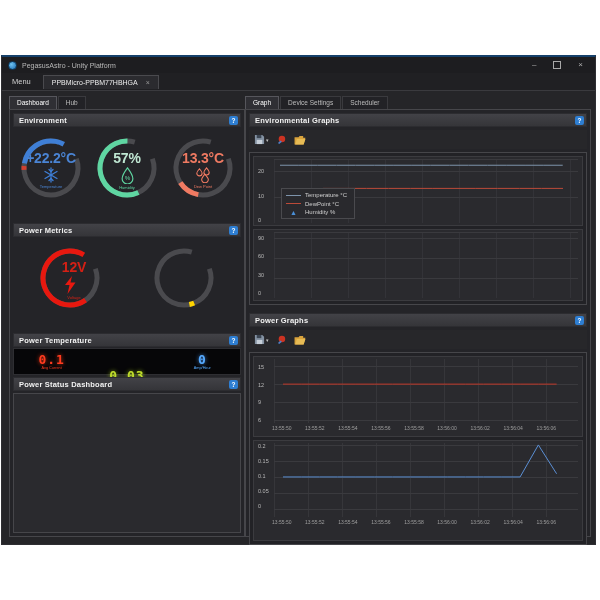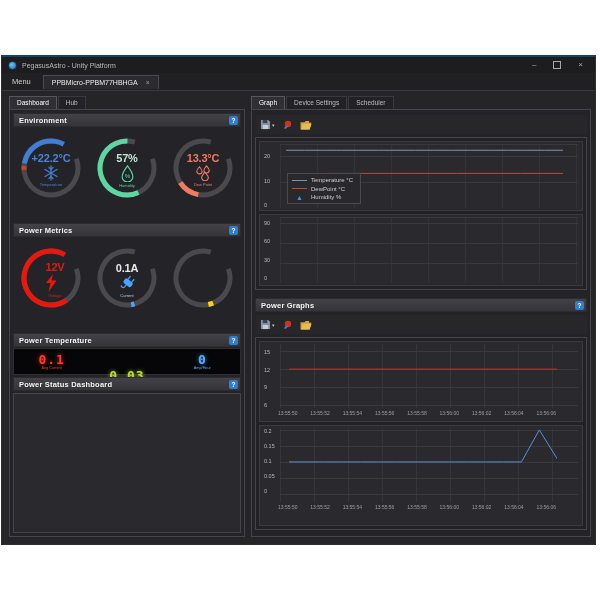--- a/index.html
+++ b/index.html
@@ -14,21 +14,21 @@
   .winbtns{margin-left:auto;display:flex;gap:17px;color:#b0b0b0;font-size:8px;align-items:center;padding-right:6px;}
   .winbtns span{cursor:default;line-height:8px;}
   .btn-max{width:6px;height:6px;border:1px solid #a8a8a8;}
   
   .menurow{height:17px;display:flex;align-items:center;background:#202023;border-bottom:1px solid #3a3a3e;padding-left:6px;}
   .menu-label{font-size:7.5px;color:#cfcfcf;padding:3px 12px 3px 4px;}
   .doc-tab{font-size:7px;color:#ececec;background:#2b2b2f;border:1px solid #4a4a4e;border-bottom:none;
     padding:3px 8px;display:flex;gap:8px;align-items:center;}
   .doc-tab .close{color:#9a9a9a;}
   
-  .main{display:flex;gap:6px;padding:5px 4px 6px 7px;height:calc(100% - 35px);box-sizing:border-box;}
+  .main{display:flex;gap:0;padding:5px 4px 6px 7px;height:calc(100% - 35px);box-sizing:border-box;}
   .left-col{width:236px;flex:none;display:flex;flex-direction:column;min-height:0;}
   .right-col{flex:1;display:flex;flex-direction:column;min-height:0;}
   .panel-tabs{display:flex;height:13px;flex:none;}
   .ptab{font-size:6.5px;color:#bdbdbd;padding:2px 7px 1px;border:1px solid #3a3a3e;border-bottom:none;background:#222226;margin-right:1px;}
   .ptab.active{background:#2f2f34;color:#ffffff;border-color:#56565c;}
   .panel-body{flex:1;border:1px solid #46464a;background:#242428;padding:3px;display:flex;flex-direction:column;min-height:0;position:relative;}
   
   .sec-header{height:12px;flex:none;background:linear-gradient(#424247,#353539);display:flex;align-items:center;
     padding:0 2px 0 5px;margin-bottom:1px;border:1px solid #2c2c30;}
   .sec-title{font-size:7.5px;font-weight:bold;color:#f2f2f2;flex:1;letter-spacing:.2px;}
@@ -36,21 +36,21 @@
     display:flex;align-items:center;justify-content:center;flex:none;}
   
   .gauges{display:flex;justify-content:space-around;padding:5px 0 6px;height:84px;flex:none;}
   .gauge{position:relative;width:72px;height:78px;}
   .garc{position:absolute;left:4px;top:3px;}
   .track{fill:none;stroke:#4a4a4e;stroke-width:5;}
   .arc{fill:none;stroke-width:5;}
   .tickmark{fill:none;stroke:#d04030;stroke-width:5;}
   .gbody{position:absolute;left:0;top:0;width:72px;height:70px;display:flex;flex-direction:column;align-items:center;
     justify-content:center;gap:1px;padding-top:3px;box-sizing:border-box;}
-  .gval{font-size:11px;font-weight:bold;letter-spacing:-.2px;}
+  .gval{font-size:14px;font-weight:bold;letter-spacing:-.2px;}
   .glabel{font-size:4px;}
   .g-temp .gval,.g-temp .glabel{color:#4a84d4;}
   .g-hum .gval{color:#bfe6d2;} .g-hum .glabel{color:#5fd6a2;}
   .g-dew .gval,.g-dew .glabel{color:#ef7a62;}
   .g-volt .gval,.g-volt .glabel{color:#d42015;margin-left:8px;}
   .g-curr .gval{color:#e8e8e8;} .g-curr .glabel{color:#bcd6f0;}
   .g-watt .gval,.g-watt .glabel{color:#ffd400;}
   
   .pc-display{background:#060608;border:1px solid #2e2e32;display:flex;height:25px;flex:none;margin-bottom:2px;align-items:center;}
   .pc-cell{flex:1;display:flex;flex-direction:column;align-items:center;justify-content:center;line-height:1;}
@@ -207,38 +207,20 @@
               <circle class="arc" cx="32" cy="32" r="27" transform="rotate(55 32 32)" stroke="#e8180f" stroke-dasharray="115.4 169.6"></circle>
             </svg>
             <div class="gbody">
               <div class="gval">12V</div>
               <svg width="14" height="18" viewBox="0 0 14 18">
                 <polygon points="9,0 2,9 6.5,9 4.5,18 12.5,6.5 7.5,6.5" fill="#e8180f"></polygon>
               </svg>
               <div class="glabel">Voltage</div>
             </div>
           </div>
-          <div class="gauge g-curr">
-            <svg class="garc" width="64" height="64">
-              <circle class="track" cx="32" cy="32" r="27" transform="rotate(-20 32 32)" stroke-dasharray="144 170"></circle>
-              <circle class="arc" cx="32" cy="32" r="27" transform="rotate(74 32 32)" stroke="#4da3ff" stroke-dasharray="3.4 169.6"></circle>
-            </svg>
-            <div class="gbody">
-              <div class="gval">0.1A</div>
-              <svg width="17" height="17" viewBox="0 0 18 18">
-                <g transform="rotate(40 9 9)" stroke="#4da3ff" fill="#4da3ff">
-                  <line x1="6.5" y1="1" x2="6.5" y2="5" stroke-width="1.4"></line>
-                  <line x1="11.5" y1="1" x2="11.5" y2="5" stroke-width="1.4"></line>
-                  <rect x="4" y="5" width="10" height="6" rx="2" stroke="none"></rect>
-                  <path d="M9 11 L9 14 C9 16 6 16 5 15" fill="none" stroke-width="1.2"></path>
-                </g>
-              </svg>
-              <div class="glabel">Current</div>
-            </div>
-          </div>
           <div class="gauge g-watt">
             <svg class="garc" width="64" height="64">
               <circle class="track" cx="32" cy="32" r="27" transform="rotate(-20 32 32)" stroke-dasharray="144 170"></circle>
               <circle class="arc" cx="32" cy="32" r="27" transform="rotate(68 32 32)" stroke="#ffd400" stroke-dasharray="5.1 169.6"></circle>
             </svg>
           </div>
         </div>
 
         <div class="sec-header">
           <span class="sec-title">Power Temperature</span>
@@ -269,20 +251,24 @@
     </div>
 
     <div class="right-col">
       <div class="panel-tabs">
         <div class="ptab active">Graph</div>
         <div class="ptab">Device Settings</div>
         <div class="ptab">Scheduler</div>
       </div>
       <div class="panel-body">
 
+        <div class="sec-header">
+          <span class="sec-title">Environmental Graphs</span>
+          <span class="help-btn">?</span>
+        </div>
         <div class="toolbar">
           <span class="tb-icon">
             <svg width="11" height="11" viewBox="0 0 12 12">
               <path d="M1 1 H9 L11 3 V11 H1 Z" fill="#8593a3"></path>
               <rect x="3" y="1" width="5" height="3.5" fill="#3c4653"></rect>
               <rect x="3" y="6.5" width="6" height="4.5" fill="#c6cfd8"></rect>
             </svg>
             <span class="caret">▾</span>
           </span>
           <span class="tb-icon">

